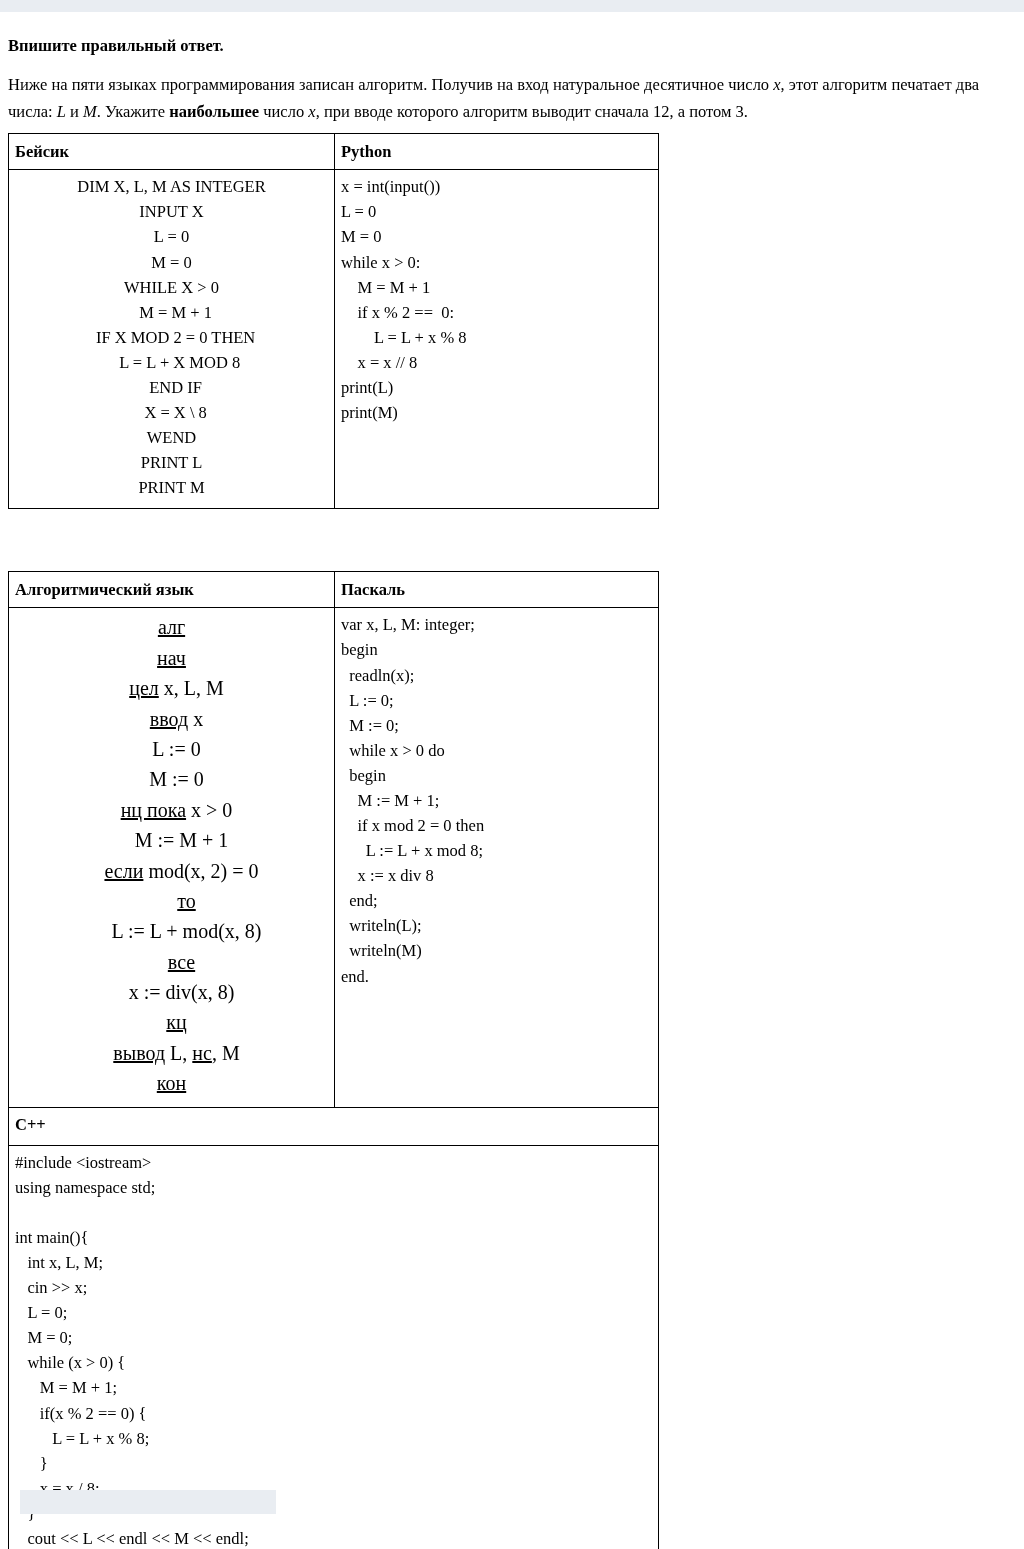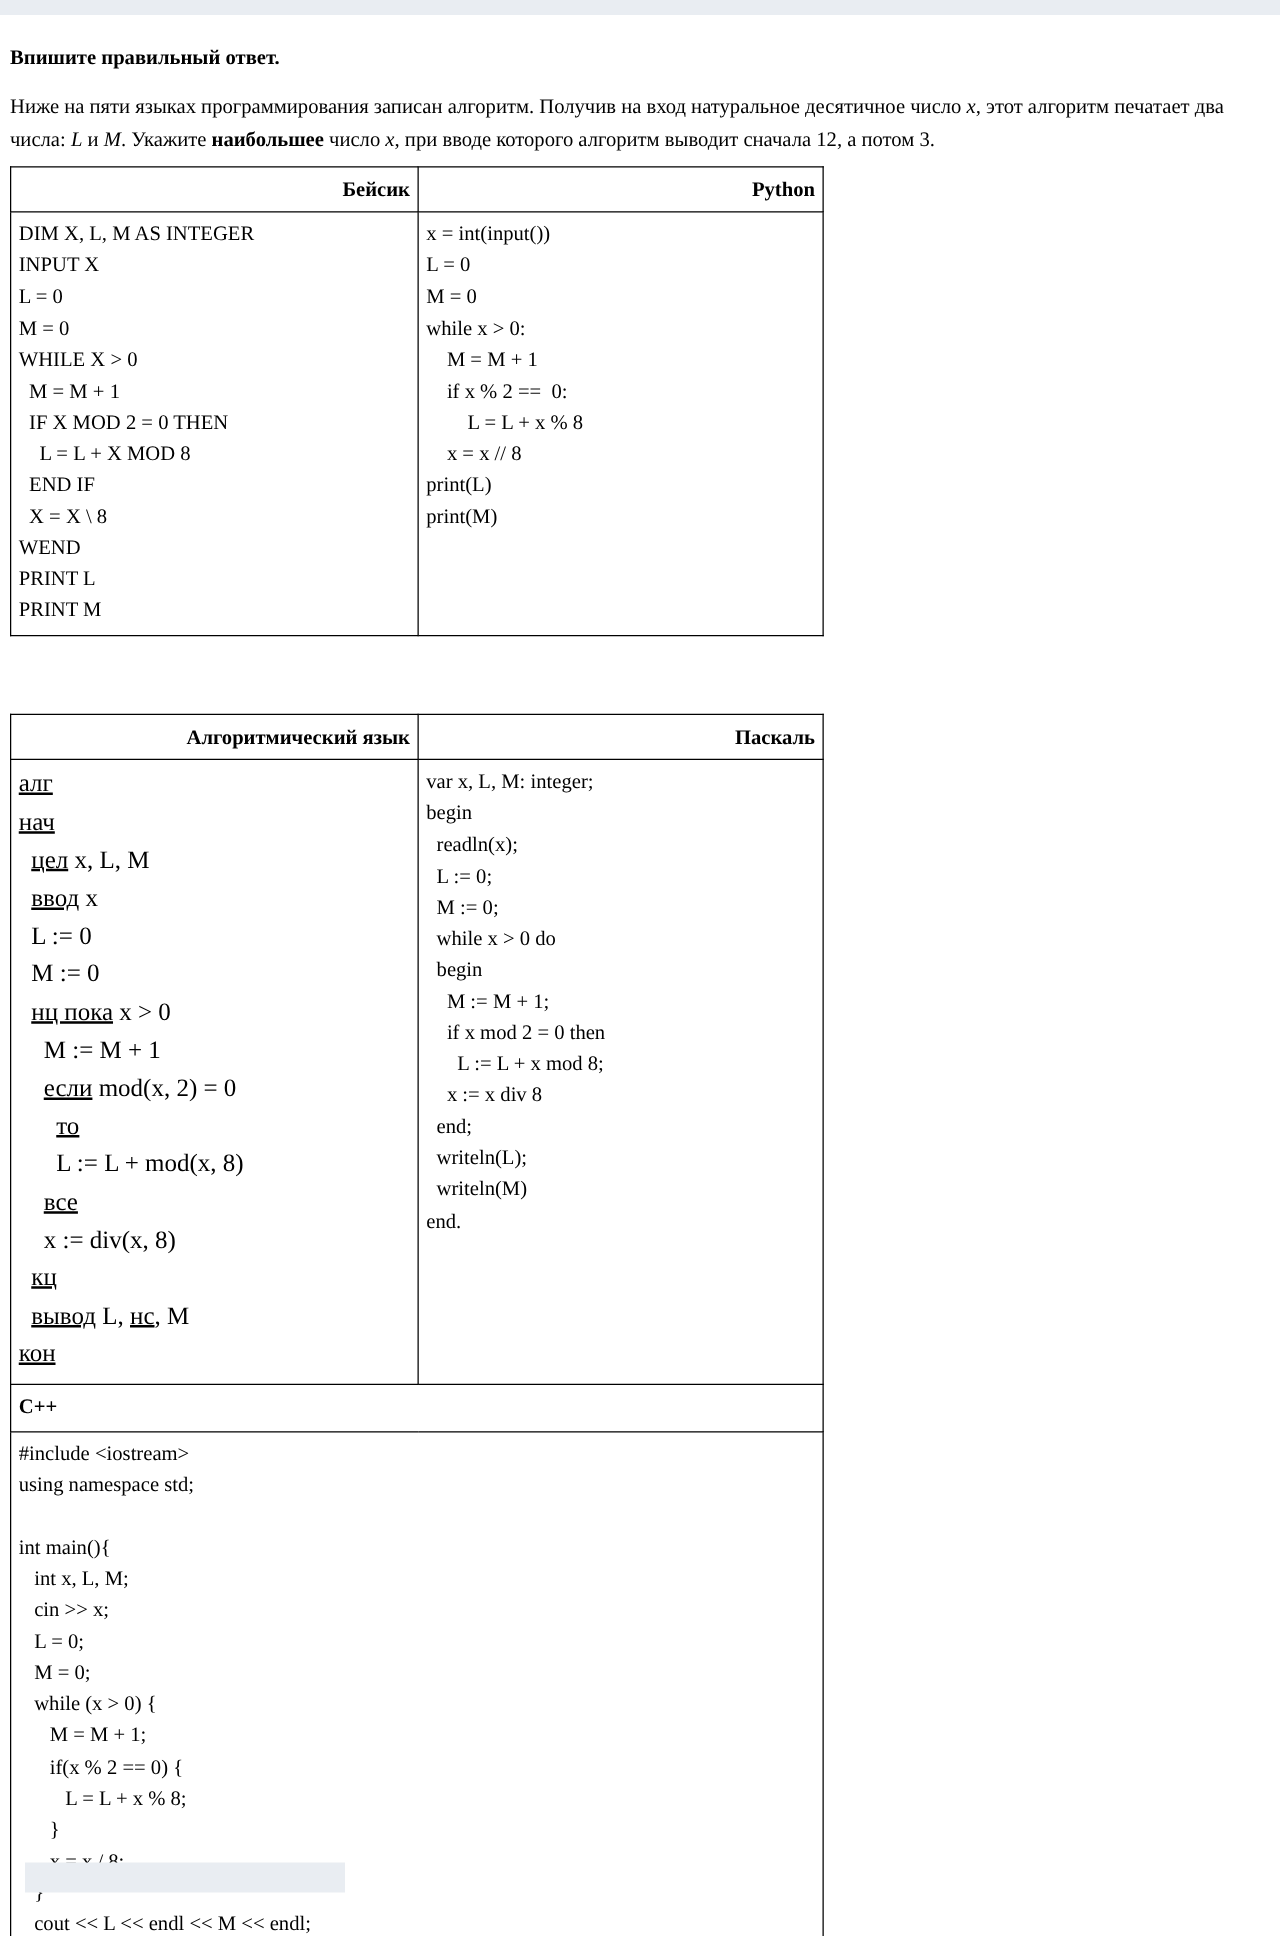--- a/index.html
+++ b/index.html
@@ -50,25 +50,25 @@
   }
   table.code-table td,
   table.code-table th {
     border: 1px solid #000000;
     vertical-align: top;
     padding: 4px 6px 8px 6px;
     font-size: 16.5px;
     line-height: 1.52;
   }
   table.code-table th {
-    text-align: right;
+    text-align: left;
     font-weight: bold;
     padding: 5px 6px 5px 6px;
   }
-  .col-left { width: 313px; }
+  .col-left { width: 313px; text-align: center; }
   .col-right { width: 311px; margin-left: 35px; }
   .code {
     white-space: pre;
     font-family: "Liberation Serif", "DejaVu Serif", serif;
     font-size: 16.5px;
     line-height: 1.52;
   }
   .spacer-block { height: 62px; }
   .alg u {
     text-decoration: underline;

